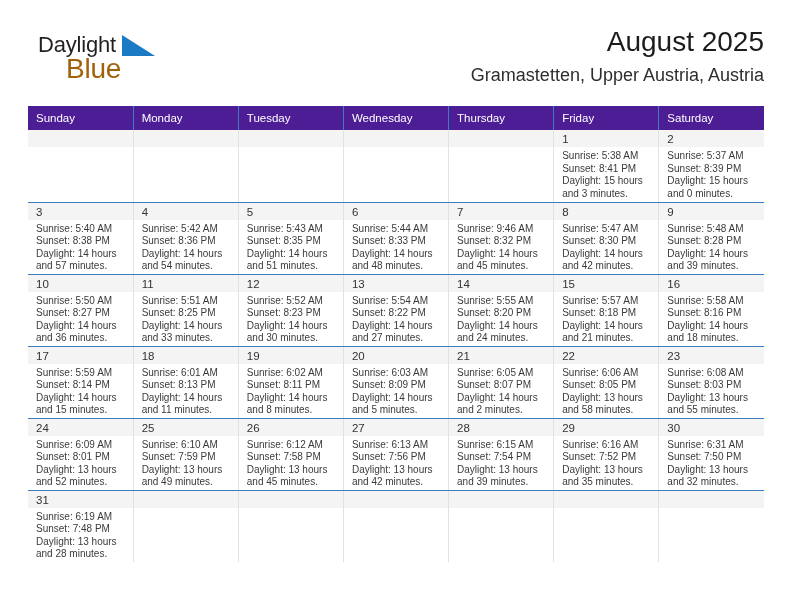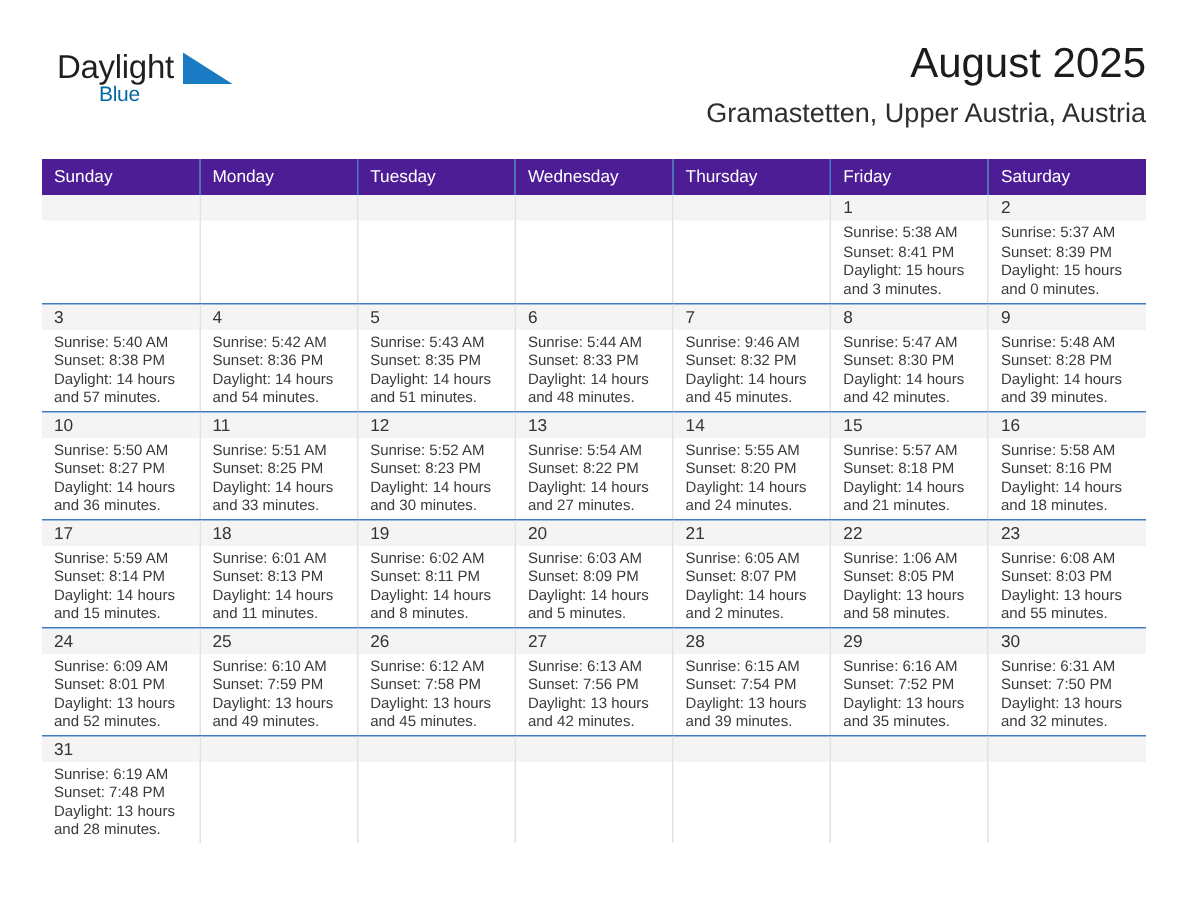--- a/index.html
+++ b/index.html
@@ -43,23 +43,23 @@
     top: 0;
     font-size: 22px;
     letter-spacing: -0.2px;
     color: #231f20;
     line-height: 1;
   }
   .brand-blue {
     position: absolute;
     left: 28px;
     top: 21px;
-    font-size: 14px;
+    font-size: 28px;
     letter-spacing: -0.2px;
-    color: #0369a1;
+    color: #a16207;
     line-height: 1;
   }
   .brand-flag {
     position: absolute;
     left: 84px;
     top: 1px;
     width: 34px;
     height: 22px;
   }
   .brand-flag svg { display: block; }
@@ -382,21 +382,21 @@
             <div class="details">
               <div>Sunrise: 6:05 AM</div>
               <div>Sunset: 8:07 PM</div>
               <div>Daylight: 14 hours</div>
               <div>and 2 minutes.</div>
             </div>
           </td>
           <td>
             <span class="daynum">22</span>
             <div class="details">
-              <div>Sunrise: 1:06 AM</div>
+              <div>Sunrise: 6:06 AM</div>
               <div>Sunset: 8:05 PM</div>
               <div>Daylight: 13 hours</div>
               <div>and 58 minutes.</div>
             </div>
           </td>
           <td>
             <span class="daynum">23</span>
             <div class="details">
               <div>Sunrise: 6:08 AM</div>
               <div>Sunset: 8:03 PM</div>

